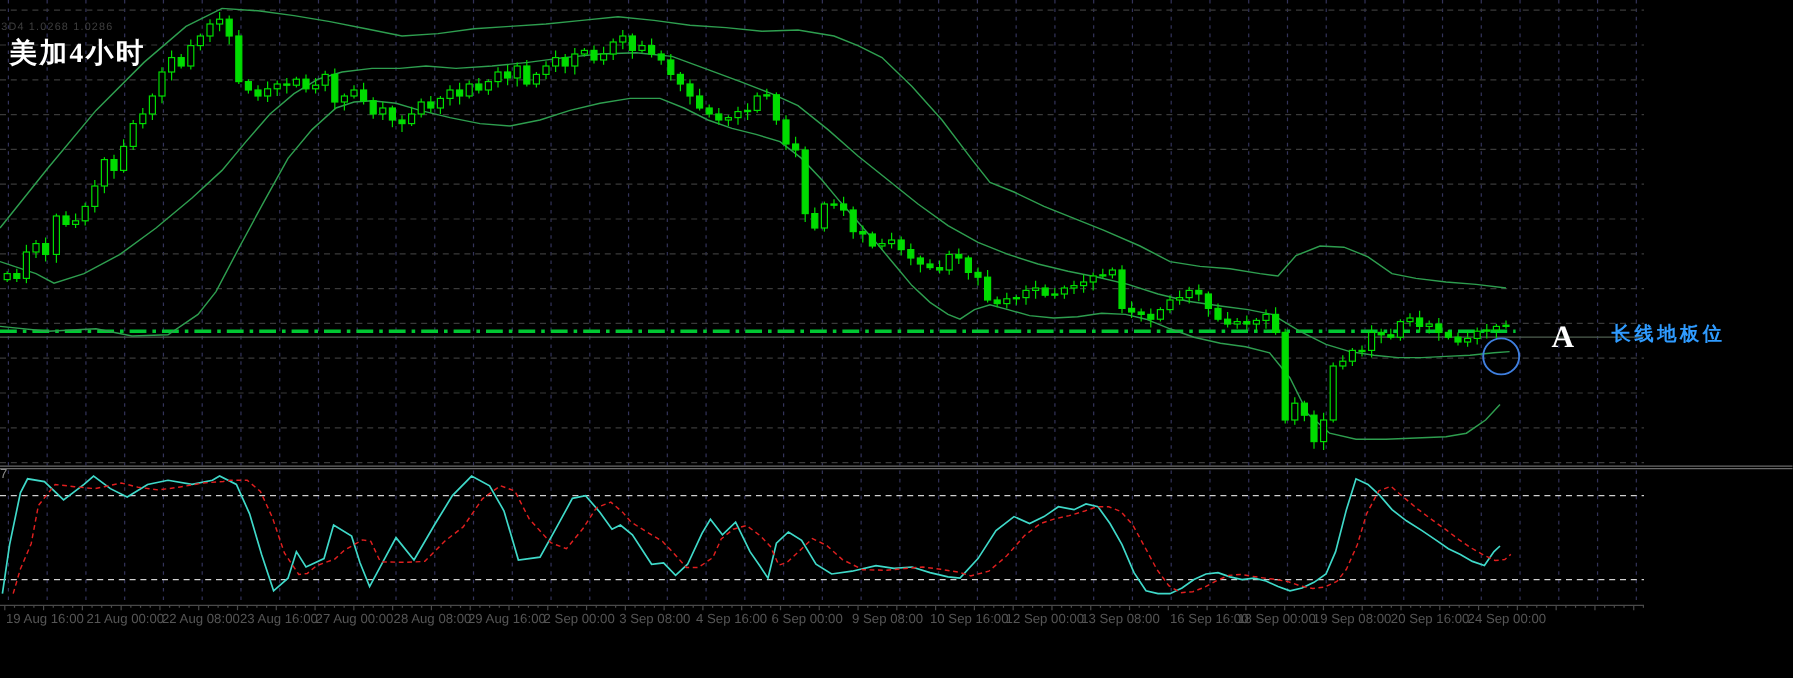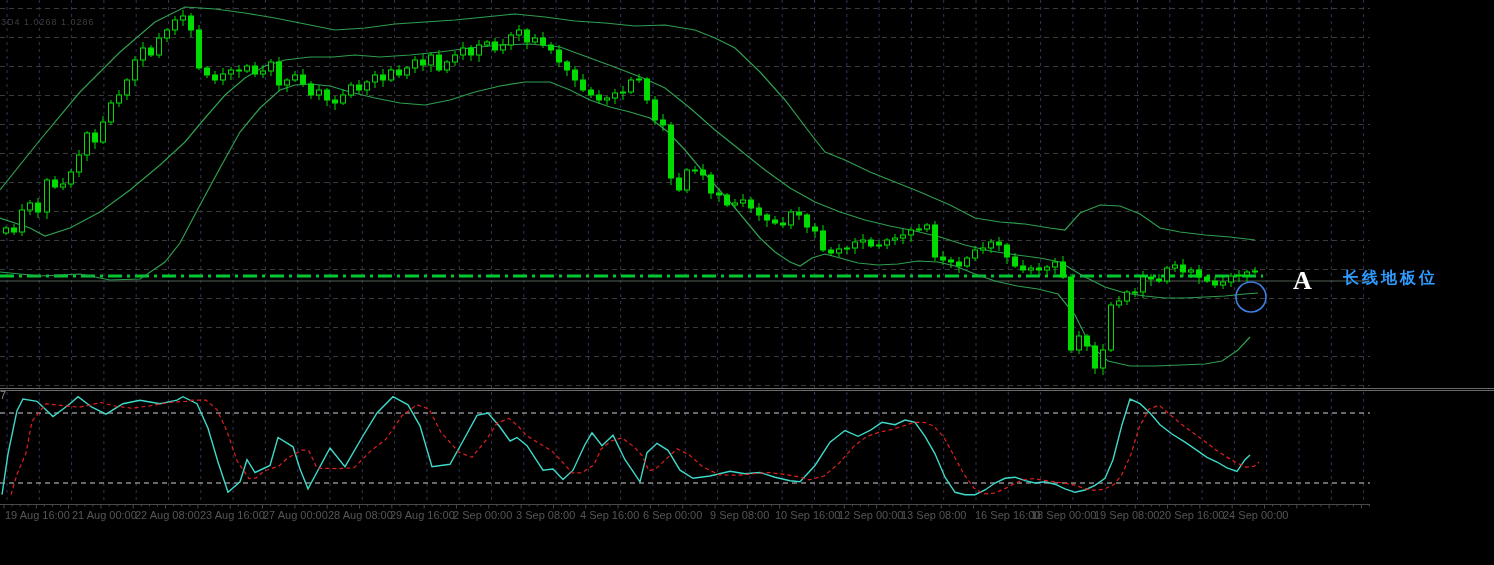--- a/index.html
+++ b/index.html
@@ -590,16 +590,17 @@
       <text x="838" y="519" fill="#565656" font-size="11px" font-family="&quot;Liberation Sans&quot;,sans-serif">12 Sep 00:00</text>
       <text x="901" y="519" fill="#565656" font-size="11px" font-family="&quot;Liberation Sans&quot;,sans-serif">13 Sep 08:00</text>
       <text x="975" y="519" fill="#565656" font-size="11px" font-family="&quot;Liberation Sans&quot;,sans-serif">16 Sep 16:00</text>
       <text x="1031" y="519" fill="#565656" font-size="11px" font-family="&quot;Liberation Sans&quot;,sans-serif">18 Sep 00:00</text>
       <text x="1094" y="519" fill="#565656" font-size="11px" font-family="&quot;Liberation Sans&quot;,sans-serif">19 Sep 08:00</text>
       <text x="1159" y="519" fill="#565656" font-size="11px" font-family="&quot;Liberation Sans&quot;,sans-serif">20 Sep 16:00</text>
       <text x="1223" y="519" fill="#565656" font-size="11px" font-family="&quot;Liberation Sans&quot;,sans-serif">24 Sep 00:00</text>
       <circle cx="1251" cy="297" r="15" fill="none" stroke="#3f7fdf" stroke-width="1.6"></circle>
     </svg>
   <div class="sym">3D4 1.0268 1.0286</div>
+  <div class="title">美加4小时</div>
   <div class="osc7">7</div>
   <div class="annA">A</div>
   <div class="floor">长线地板位</div>
 </div>
 
 </body></html>

